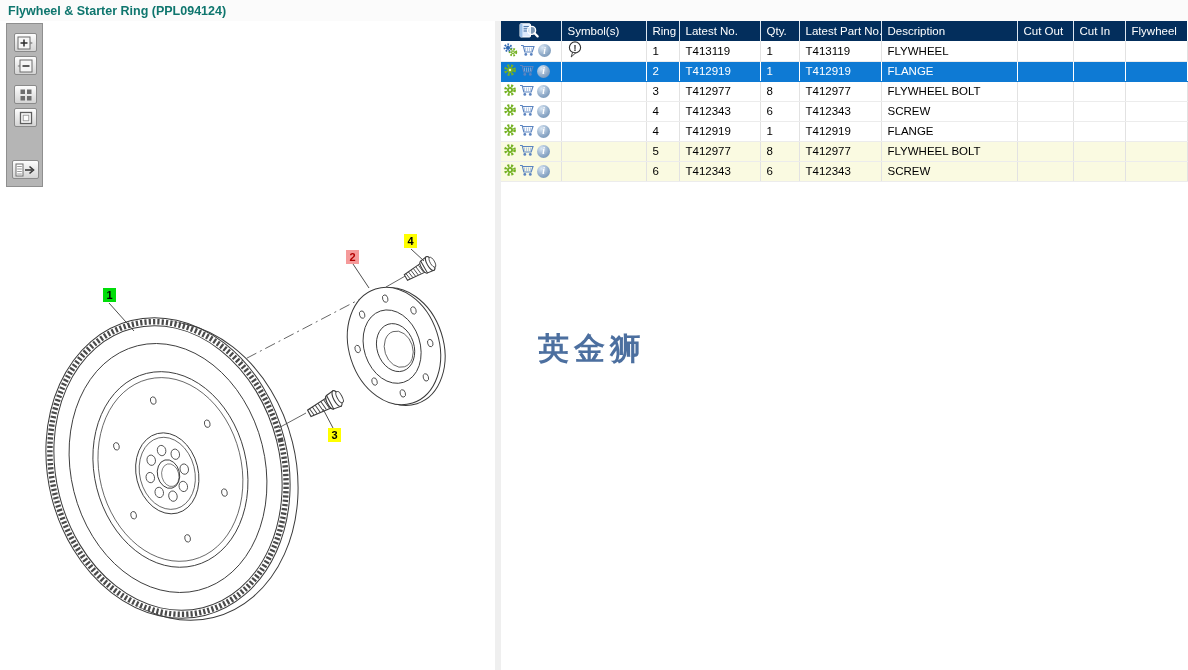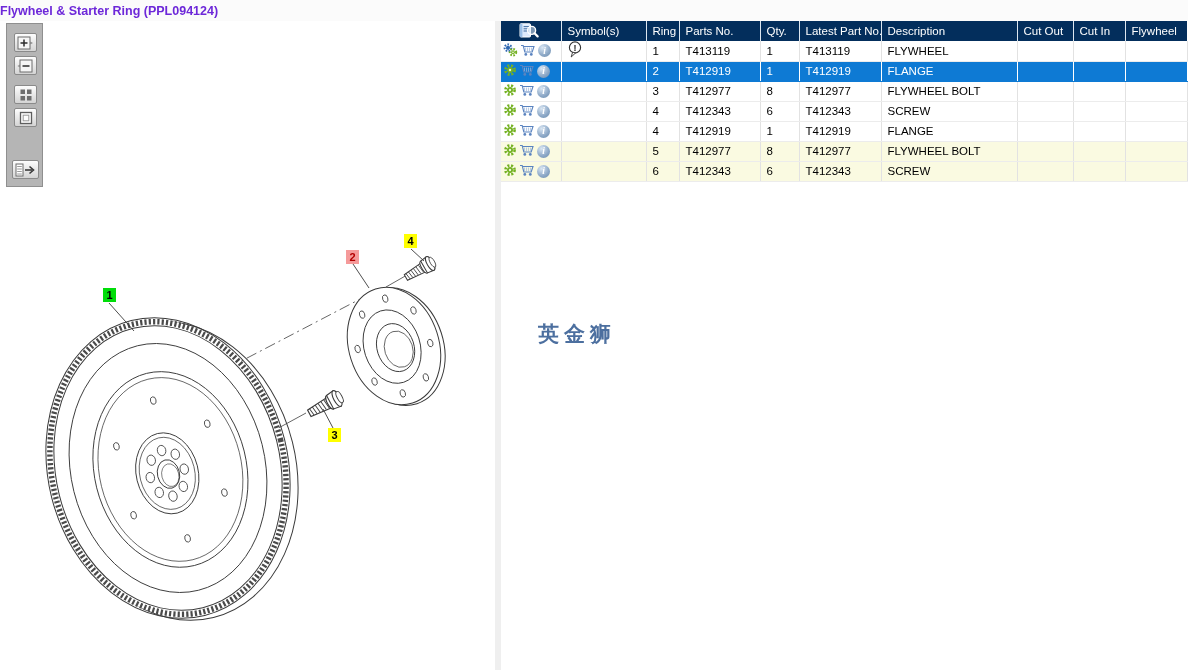--- a/index.html
+++ b/index.html
@@ -3,21 +3,21 @@
 <meta charset="utf-8">
 <style>
   * { margin:0; padding:0; box-sizing:border-box; }
   html,body { width:1188px; height:670px; background:#fff; overflow:hidden;
               font-family:"Liberation Sans", sans-serif; }
   #app { position:relative; width:1188px; height:670px; background:#fff; }
 
   
   .titlebar { position:absolute; left:0; top:0; width:1188px; height:21px;
               background:#fbfbfb; display:flex; align-items:center; }
-  .titlebar .title { font-size:12.5px; font-weight:bold; color:#6d28d9; padding-left:0; }
+  .titlebar .title { font-size:12.5px; font-weight:bold; color:#0f766e; padding-left:8px; }
 
   
   .left-panel { position:absolute; left:0; top:21px; width:495px; height:649px; background:#fff; }
   .divider { position:absolute; left:495px; top:21px; width:6px; height:649px; background:#efefef; }
   svg.diagram { position:absolute; left:0; top:0; width:495px; height:649px; }
 
   
   .toolbar { position:absolute; left:6px; top:2px; width:37px; height:164px;
              background:#b5b5b5; border:1px solid #8f8f8f; box-shadow:0 0 0 1px #ffffff; }
   .tool-btn { position:absolute; width:23px; height:19px;
@@ -25,21 +25,21 @@
               border-radius:2px; display:flex; align-items:center; justify-content:center;
               cursor:pointer; }
   .tool-btn svg { display:block; }
 
   
   .callout { position:absolute; min-width:13px; height:14px; padding:0 1px;
              font-size:11px; font-weight:bold; line-height:14px; text-align:center;
              cursor:pointer; }
 
   
-  .watermark { position:absolute; left:538px; top:320px; font-size:21px; font-weight:bold;
+  .watermark { position:absolute; left:538px; top:328px; font-size:31px; font-weight:bold;
                color:#4c6f9f; letter-spacing:5px; font-family:Liberation Serif, serif; }
 
   
   .right-panel { position:absolute; left:501px; top:21px; width:687px; height:649px; background:#fff; }
   table.parts { border-collapse:collapse; table-layout:fixed; width:686px; font-size:11.5px; }
   table.parts thead td { background:var(--header-bg,#032e5c); color:#fff; height:20px;
                          padding:0 0 0 6px; border-right:1px solid #dce6f0;
                          white-space:nowrap; overflow:hidden; }
   table.parts thead td:last-child { border-right:none; }
   table.parts thead td.c-select { padding-left:18px; }
@@ -206,21 +206,21 @@
           <tr id="header-row">
             <td class="c-select"><svg width="20" height="15" viewBox="0 0 20 15">
                 <rect x="1" y="0.8" width="10.5" height="13.2" rx="1" fill="#ddeafc" stroke="#ffffff" stroke-width="1"></rect>
                 <rect x="1" y="0.8" width="2.4" height="13.2" fill="#9cc0e8"></rect>
                 <path d="M4.6 3.6 H10 M4.6 5.8 H10 M4.6 8 H10" stroke="#2e5f96" stroke-width="0.9"></path>
                 <circle cx="12.6" cy="7.4" r="4" fill="rgba(220,235,250,0.55)" stroke="#fff" stroke-width="1.4"></circle>
                 <path d="M15.5 10.3 L18.6 13.4" stroke="#fff" stroke-width="2.2" stroke-linecap="round"></path>
               </svg></td>
             <td class="c-symbols">Symbol(s)</td>
             <td class="c-item">Ring</td>
-            <td class="c-parts_no">Parts No.</td>
+            <td class="c-parts_no">Latest No.</td>
             <td class="c-qty">Qty.</td>
             <td class="c-latest_part_no">Latest Part No.</td>
             <td class="c-description">Description</td>
             <td class="c-cut_out">Cut Out</td>
             <td class="c-cut_in">Cut In</td>
             <td class="c-comment">Flywheel</td>
           </tr>
         </thead>
       <tbody id="body-rows">
           <tr class="">

